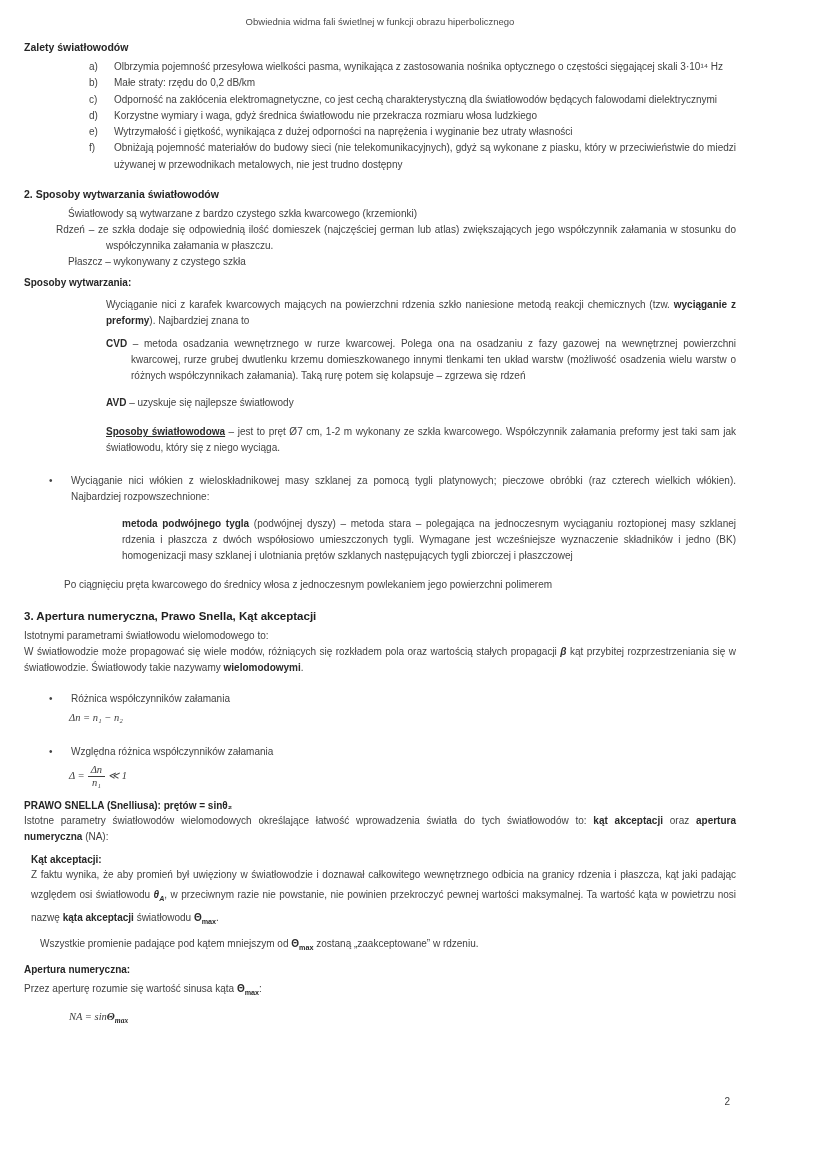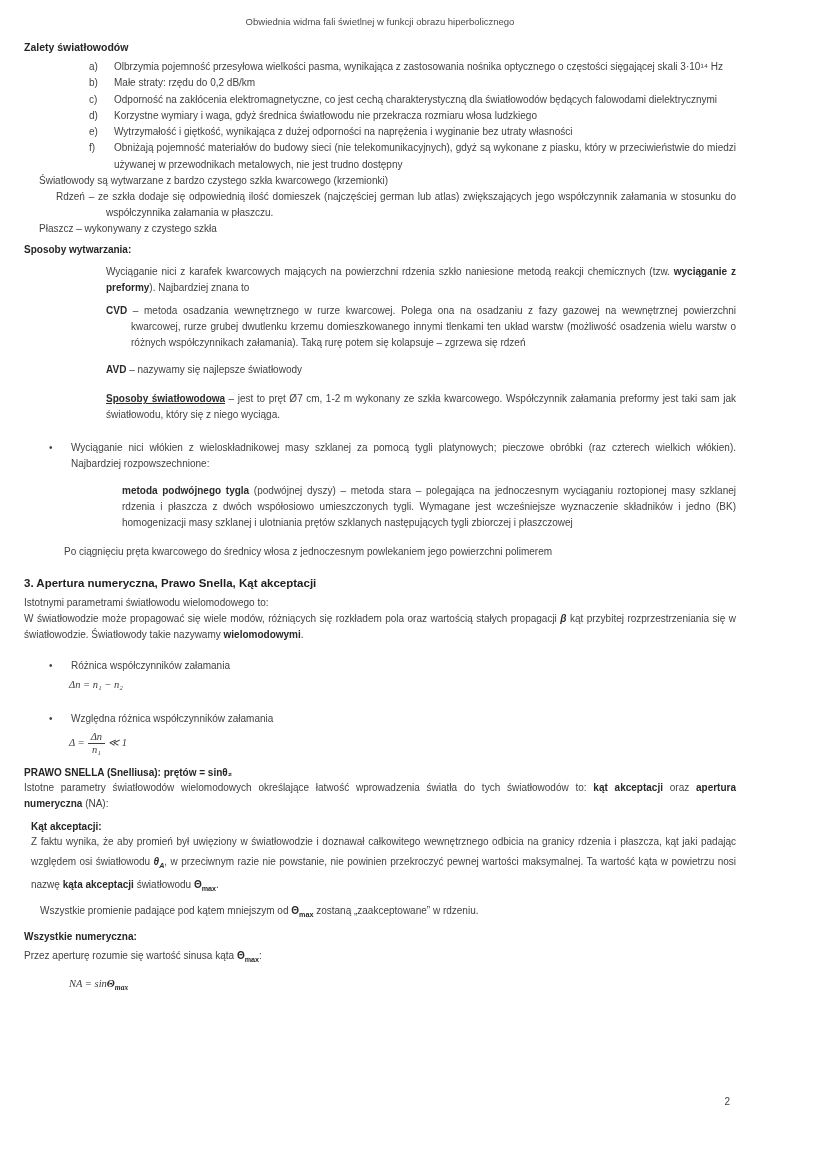--- a/index.html
+++ b/index.html
@@ -17,21 +17,21 @@
     text-align:center;font-size:9.5px;line-height:12px;color:#4a4a4a;
   }
   .h1{font-size:10.5px;font-weight:700;color:#262626;margin:13px 0 6px 0;}
   .h1.big{font-size:11.5px;color:#1f1f1f;margin-top:17px;}
   .h2{font-size:10px;font-weight:700;color:#262626;margin-top:8px;}
   .p{font-size:10px;line-height:16px;text-align:justify;}
   .alpha-list{margin:0;padding:0 0 0 65px;list-style:none;}
   .alpha-list li{display:flex;font-size:10px;line-height:16.3px;}
   .alpha-list .marker{flex:none;width:25px;}
   .alpha-list .li-text{flex:1;text-align:justify;}
-  .ind1{margin-left:15px;}
+  .ind1{margin-left:44px;}
   .ind1.hang{margin-left:82px;text-indent:-50px;}
   .ind2{margin-left:82px;}
   .ind2.hang{margin-left:107px;text-indent:-25px;}
   .ind3{margin-left:98px;}
   .bullet-row{display:flex;margin-left:25px;font-size:10px;line-height:16px;}
   .bullet-row .bmark{flex:none;width:22px;}
   .bullet-row .btext{flex:1;text-align:justify;}
   .b{font-weight:700;color:#2b2b2b;}
   .i{font-style:italic;}
   .u{text-decoration:underline;}
@@ -83,29 +83,30 @@
       <li>
         <span class="marker">e)</span>
         <span class="li-text">Wytrzymałość i giętkość, wynikająca z dużej odporności na naprężenia i wyginanie bez utraty własności</span>
       </li>
       <li>
         <span class="marker">f)</span>
         <span class="li-text">Obniżają pojemność materiałów do budowy sieci (nie telekomunikacyjnych), gdyż są wykonane z piasku, który w przeciwieństwie do miedzi używanej w przewodnikach metalowych, nie jest trudno dostępny</span>
       </li>
     </ol>
 
+    <div class="h1 mt15">2. Sposoby wytwarzania światłowodów</div>
     <div class="p ind1">Światłowody są wytwarzane z bardzo czystego szkła kwarcowego (krzemionki)</div>
     <div class="p ind1 hang">Rdzeń – ze szkła dodaje się odpowiednią ilość domieszek (najczęściej german lub atlas) zwiększających jego współczynnik załamania w stosunku do współczynnika załamania w płaszczu.</div>
     <div class="p ind1">Płaszcz – wykonywany z czystego szkła</div>
 
     <div class="h2 mt7">Sposoby wytwarzania:</div>
 
     <div class="p ind2 mt9"><span>Wyciąganie nici z karafek kwarcowych mających na powierzchni rdzenia szkło naniesione metodą reakcji chemicznych (tzw. </span><span class="b">wyciąganie z preformy</span><span>). Najbardziej znana to</span></div>
     <div class="p ind2 hang mt7"><span class="b">CVD</span><span> – metoda osadzania wewnętrznego w rurze kwarcowej. Polega ona na osadzaniu z fazy gazowej na wewnętrznej powierzchni kwarcowej, rurze grubej dwutlenku krzemu domieszkowanego innymi tlenkami ten układ warstw (możliwość osadzenia wielu warstw o różnych współczynnikach załamania). Taką rurę potem się kolapsuje – zgrzewa się rdzeń</span></div>
-    <div class="p ind2 mt11"><span class="b">AVD</span><span> – nazywamy się najlepsze światłowody</span></div>
+    <div class="p ind2 mt11"><span class="b">AVD</span><span> – uzyskuje się najlepsze światłowody</span></div>
     <div class="p ind2 mt13"><span class="b u">Sposoby światłowodowa</span><span> – jest to pręt Ø7 cm, 1-2 m wykonany ze szkła kwarcowego. Współczynnik załamania preformy jest taki sam jak światłowodu, który się z niego wyciąga.</span></div>
 
     <div class="bullet-row mt17">
       <span class="bmark">•</span>
       <span class="btext">Wyciąganie nici włókien z wieloskładnikowej masy szklanej za pomocą tygli platynowych; pieczowe obróbki (raz czterech wielkich włókien). Najbardziej rozpowszechnione:</span>
     </div>
 
     <div class="p ind3 mt11"><span class="b">metoda podwójnego tygla</span><span> (podwójnej dyszy) – metoda stara – polegająca na jednoczesnym wyciąganiu roztopionej masy szklanej rdzenia i płaszcza z dwóch współosiowo umieszczonych tygli. Wymagane jest wcześniejsze wyznaczenie składników i jedno (BK) homogenizacji masy szklanej i ulotniania prętów szklanych następujących tygli zbiorczej i płaszczowej</span></div>
 
     <div class="p ml40 mt13">Po ciągnięciu pręta kwarcowego do średnicy włosa z jednoczesnym powlekaniem jego powierzchni polimerem</div>
@@ -128,20 +129,20 @@
       <span>Δ =</span><span class="frac"><span class="num">Δn</span><span class="den">n₁</span></span><span>≪ 1</span>
     </div>
 
     <div class="h2 mt11">PRAWO SNELLA (Snelliusa): prętów = sinθ₂</div>
     <div class="p mt2"><span>Istotne parametry światłowodów wielomodowych określające łatwość wprowadzenia światła do tych światłowodów to: </span><span class="b">kąt akceptacji</span><span> oraz </span><span class="b">apertura numeryczna</span><span> (NA):</span></div>
 
     <div class="h2 ml7 mt9">Kąt akceptacji:</div>
     <div class="p ml7 lh19"><span>Z faktu wynika, że aby promień był uwięziony w światłowodzie i doznawał całkowitego wewnętrznego odbicia na granicy rdzenia i płaszcza, kąt jaki padając względem osi światłowodu  </span><span class="b i">θ</span><span class="b i sb">A</span><span>, w przeciwnym razie nie powstanie, nie powinien przekroczyć pewnej wartości maksymalnej. Ta wartość kąta w powietrzu nosi nazwę </span><span class="b">kąta akceptacji</span><span> światłowodu  </span><span class="b">Θ</span><span class="b sb">max</span><span>.</span></div>
     <div class="p ml16 lh19 mt2"><span>Wszystkie promienie padające pod kątem mniejszym od  </span><span class="b">Θ</span><span class="b sb">max</span><span> zostaną „zaakceptowane” w rdzeniu.</span></div>
 
-    <div class="h2 mt7">Wszystkie numeryczna:</div>
+    <div class="h2 mt7">Apertura numeryczna:</div>
     <div class="p mt4 lh19"><span>Przez aperturę rozumie się wartość sinusa kąta  </span><span class="b">Θ</span><span class="b sb">max</span><span>:</span></div>
     <div class="formula ml45 mt5"><span>NA = sin</span><span class="b">Θ</span><span class="b sb">max</span></div>
 
   </div>
 
   <div class="page-number">2</div>
 </div>
 
 </body></html>

